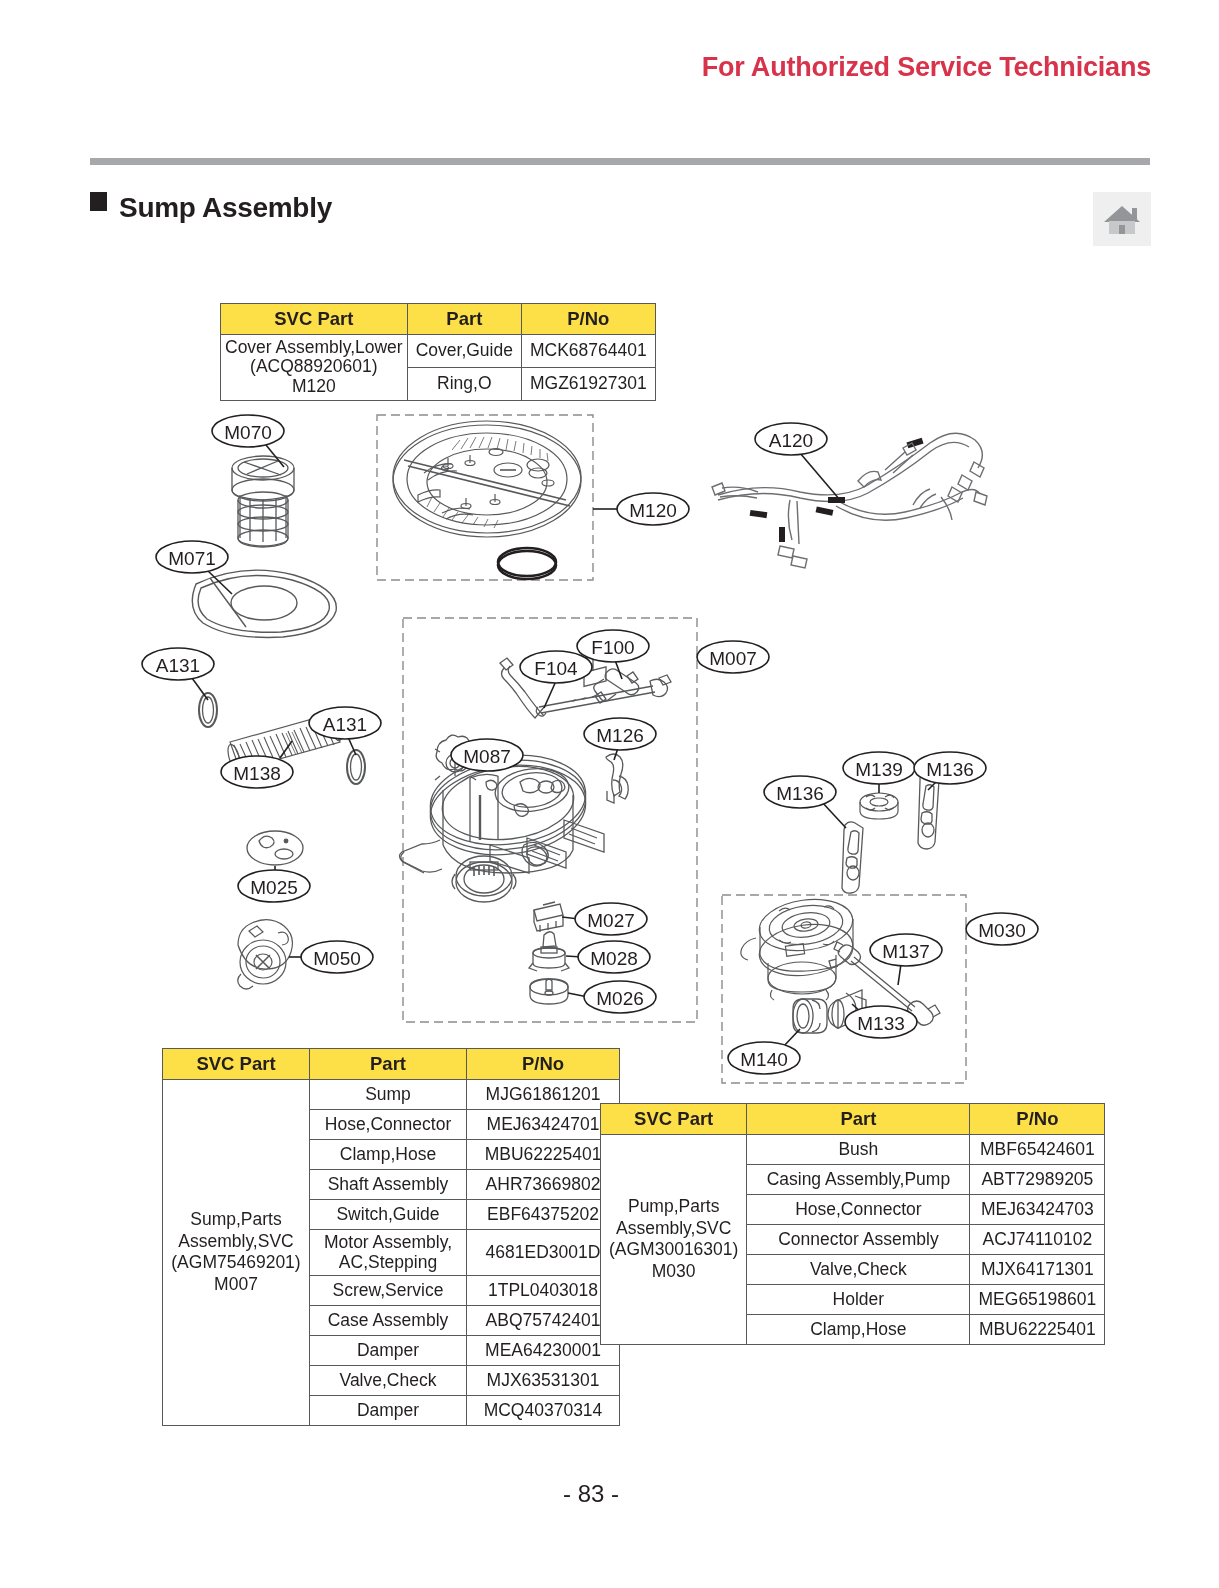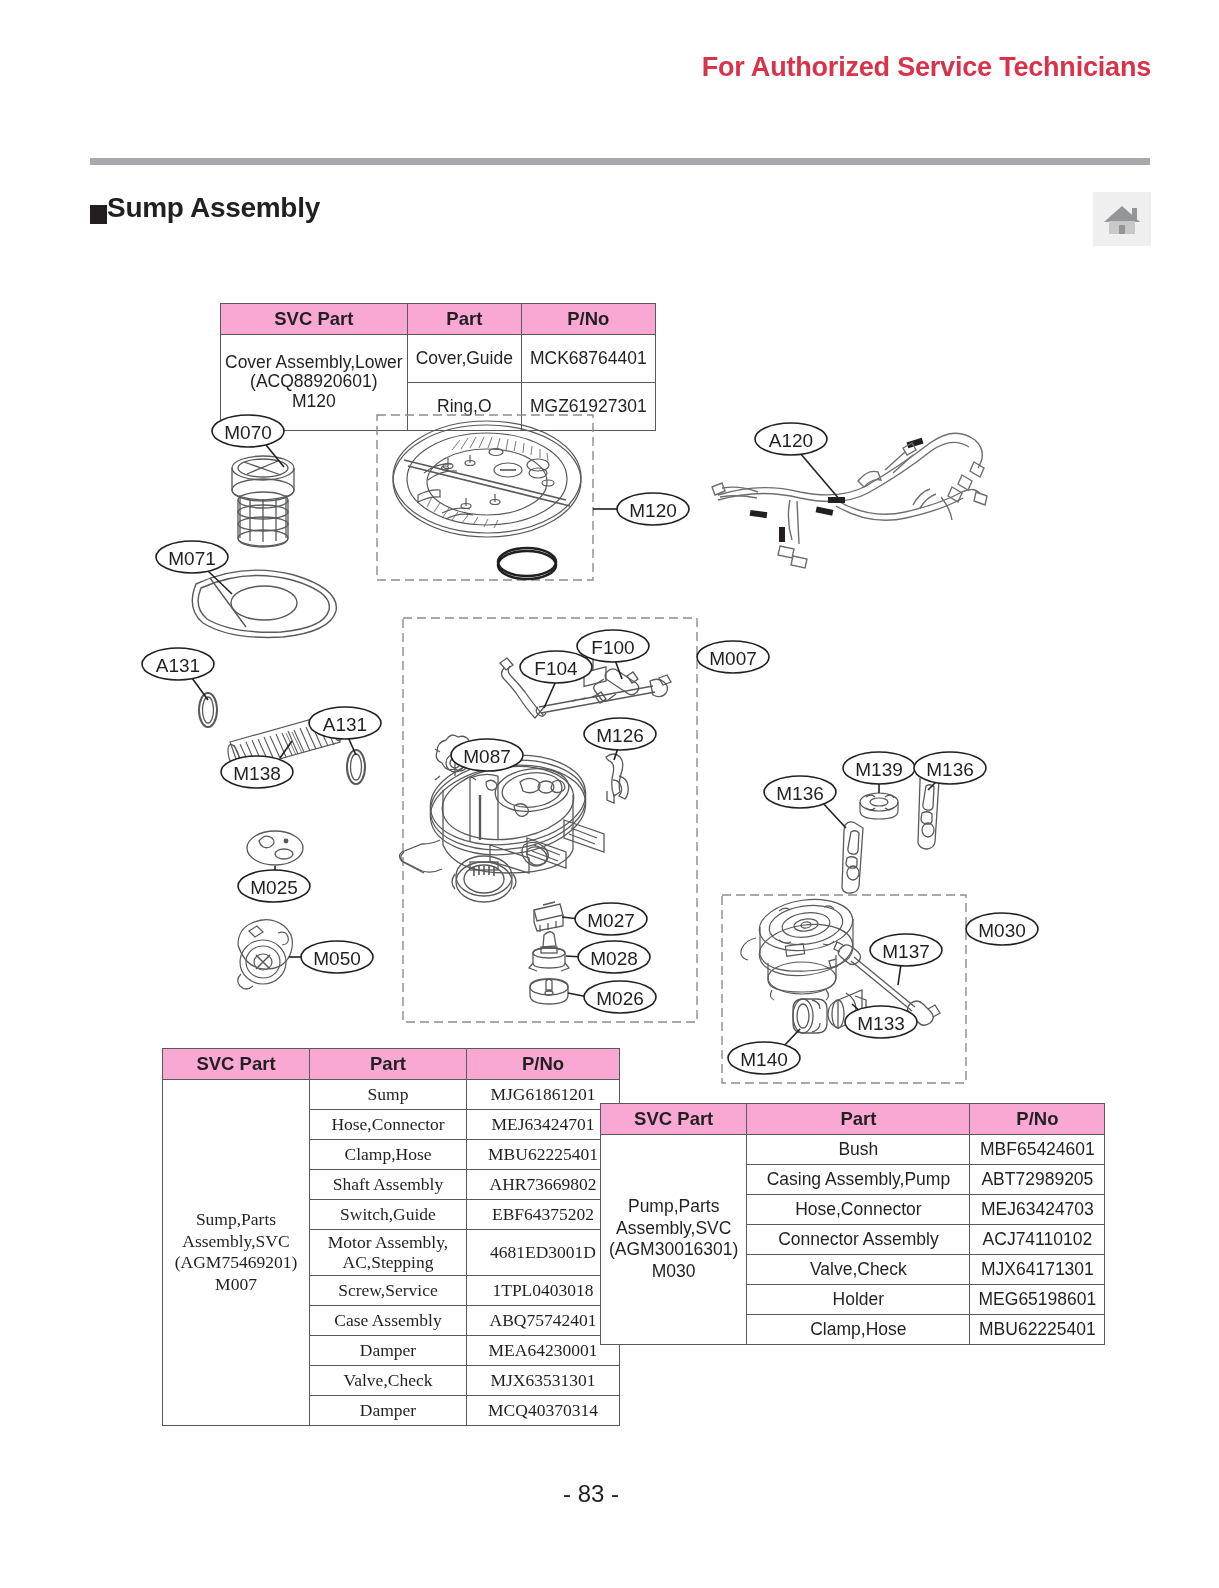--- a/index.html
+++ b/index.html
@@ -35,22 +35,22 @@
     top: 158px;
     width: 1060px;
     height: 7px;
     background: #a6a8ab;
   }
   .section-title-wrap {
     position: absolute;
     left: 90px;
     top: 192px;
     display: flex;
-    align-items: flex-end;
-    gap: 0;
+    align-items: flex-start;
+    gap: 12px;
   }
   .sq-bullet {
     width: 17px;
     height: 19px;
     background: #231f20;
     display: inline-block;
   }
   .section-title {
     font-size: 28px;
     font-weight: bold;
@@ -79,49 +79,49 @@
     border: 1.5px solid #58595b;
     text-align: center;
     vertical-align: middle;
     font-size: 17.5px;
     color: #231f20;
     padding: 2px 8px;
     line-height: 1.18;
     white-space: nowrap;
   }
   table.parts th {
-    background: #f9a8d4;
+    background: #fde047;
     font-weight: bold;
     font-size: 18.5px;
     padding: 4px 5px;
   }
 
   
   #top-table {
     position: absolute;
     left: 220px;
     top: 303px;
   }
   #top-table td.svc {
     font-size: 17.5px;
     line-height: 1.12;
-    padding: 18px 4px;
+    padding: 3px 4px;
   }
 
   
   #left-table {
     position: absolute;
     left: 162px;
     top: 1048px;
   }
   #left-table th:nth-child(1) { width: 136px; }
   #left-table th:nth-child(2) { width: 146px; }
   #left-table th:nth-child(3) { width: 142px; }
   #left-table td.svc { line-height: 1.24; border-radius: 8px; }
-  #left-table td { height: 25px; font-family: Liberation Serif, serif; }
+  #left-table td { height: 25px; }
 
   
   #right-table {
     position: absolute;
     left: 600px;
     top: 1103px;
   }
   #right-table th:nth-child(1) { width: 134px; }
   #right-table th:nth-child(2) { width: 212px; }
   #right-table th:nth-child(3) { width: 124px; }

